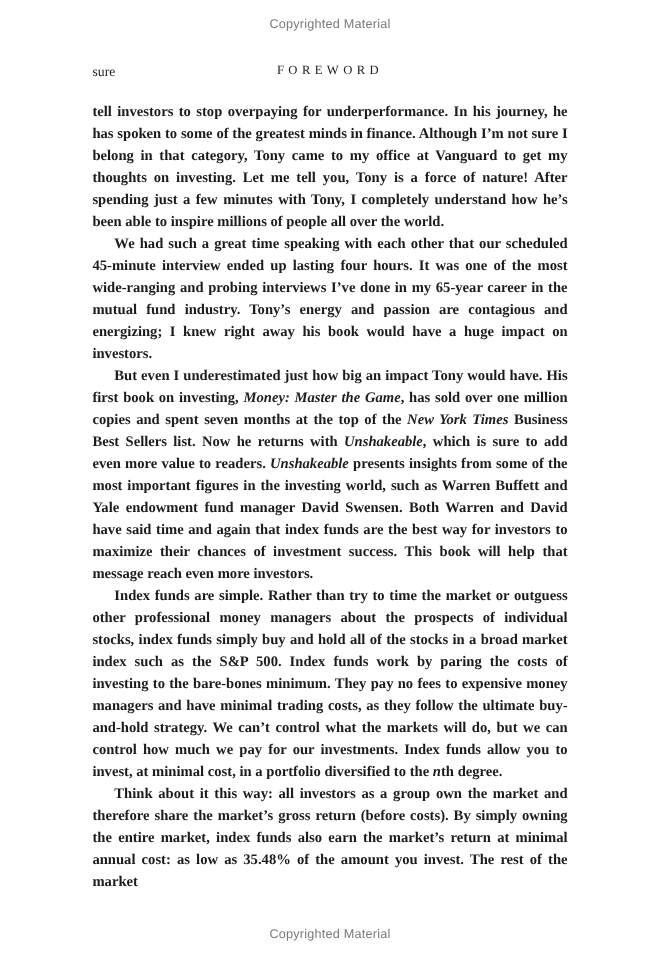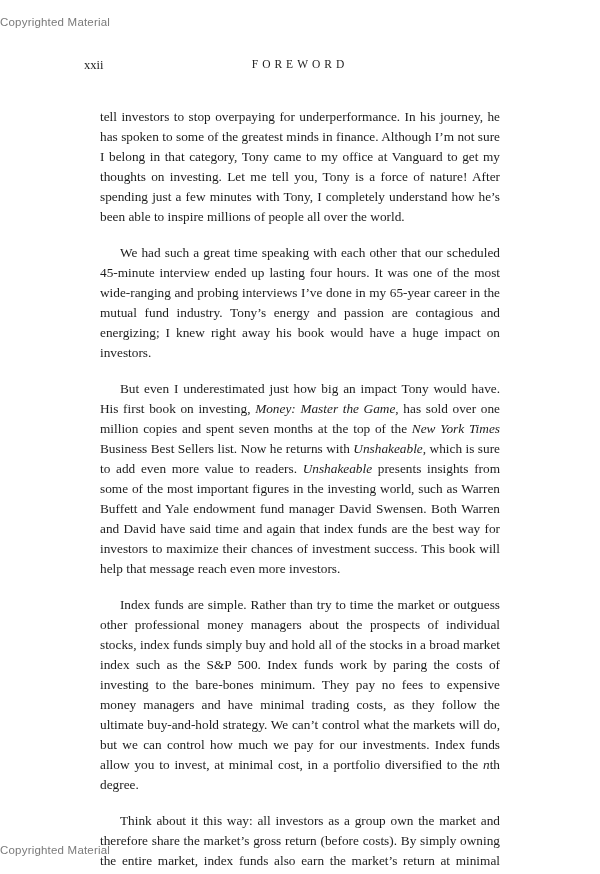--- a/index.html
+++ b/index.html
@@ -13,21 +13,21 @@
     height: 874px;
     background: #ffffff;
     overflow: hidden;
     font-family: "Liberation Serif", "DejaVu Serif", serif;
     color: #1c1c1c;
   }
   .copyright {
     position: absolute;
     left: 0;
     width: 100%;
-    text-align: left;
+    text-align: center;
     font-family: "Liberation Sans", "DejaVu Sans", sans-serif;
     font-size: 11.5px;
     color: #7a7a7a;
     letter-spacing: 0.2px;
   }
   .copyright.top { top: 16px; }
   .copyright.bottom { bottom: 18px; }
   .header {
     position: absolute;
     top: 58px;
@@ -52,38 +52,39 @@
   .body-text {
     position: absolute;
     top: 91px;
     left: 84px;
     width: 432px;
     font-size: 13.3px;
     line-height: 20px;
     text-align: justify;
   }
   .body-text p {
-    margin: 16px;
+    margin: 0;
     padding: 0;
+    font-weight: bold;
   }
   .body-text p.indent {
     text-indent: 1.5em;
   }
   .body-text em {
     font-style: italic;
   }
 </style>
 </head>
 <body>
 
 <div class="page">
   <div class="copyright top">Copyrighted Material</div>
 
   <div class="header">
-    <span class="page-number">xxii</span>
+    <span class="page-number">sure</span>
     <span class="chapter-title">FOREWORD</span>
   </div>
 
   <div class="body-text" id="body-text">
       <p><span>tell investors to stop overpaying for underperformance. In his journey, he has spoken to some of the greatest minds in finance. Although I’m not sure I belong in that category, Tony came to my office at Vanguard to get my thoughts on investing. Let me tell you, Tony is a force of nature! After spending just a few minutes with Tony, I completely understand how he’s been able to inspire millions of people all over the world.</span></p>
       <p class="indent"><span>We had such a great time speaking with each other that our scheduled 45-minute interview ended up lasting four hours. It was one of the most wide-ranging and probing interviews I’ve done in my 65-year career in the mutual fund industry. Tony’s energy and passion are contagious and energizing; I knew right away his book would have a huge impact on investors.</span></p>
       <p class="indent"><span>But even I underestimated just how big an impact Tony would have. His first book on investing, </span><em>Money: Master the Game</em><span>, has sold over one million copies and spent seven months at the top of the </span><em>New York Times</em><span> Business Best Sellers list. Now he returns with </span><em>Unshakeable</em><span>, which is sure to add even more value to readers. </span><em>Unshakeable</em><span> presents insights from some of the most important figures in the investing world, such as Warren Buffett and Yale endowment fund manager David Swensen. Both Warren and David have said time and again that index funds are the best way for investors to maximize their chances of investment success. This book will help that message reach even more investors.</span></p>
       <p class="indent"><span>Index funds are simple. Rather than try to time the market or outguess other professional money managers about the prospects of individual stocks, index funds simply buy and hold all of the stocks in a broad market index such as the S&amp;P 500. Index funds work by paring the costs of investing to the bare-bones minimum. They pay no fees to expensive money managers and have minimal trading costs, as they follow the ultimate buy-and-hold strategy. We can’t control what the markets will do, but we can control how much we pay for our investments. Index funds allow you to invest, at minimal cost, in a portfolio diversified to the </span><em>n</em><span>th degree.</span></p>
       <p class="indent"><span>Think about it this way: all investors as a group own the market and therefore share the market’s gross return (before costs). By simply owning the entire market, index funds also earn the market’s return at minimal annual cost: as low as 35.48% of the amount you invest. The rest of the market</span></p>
     </div>

